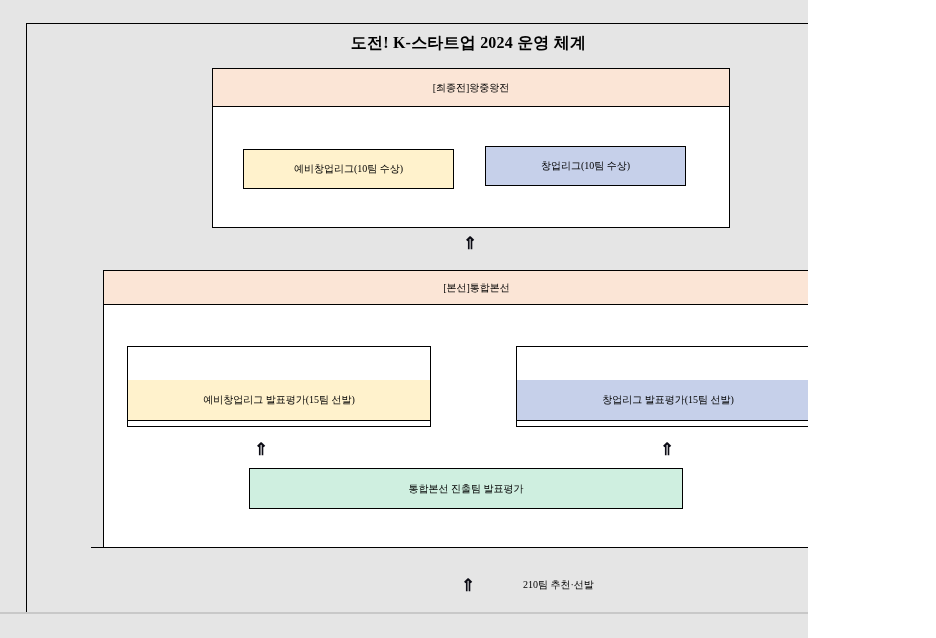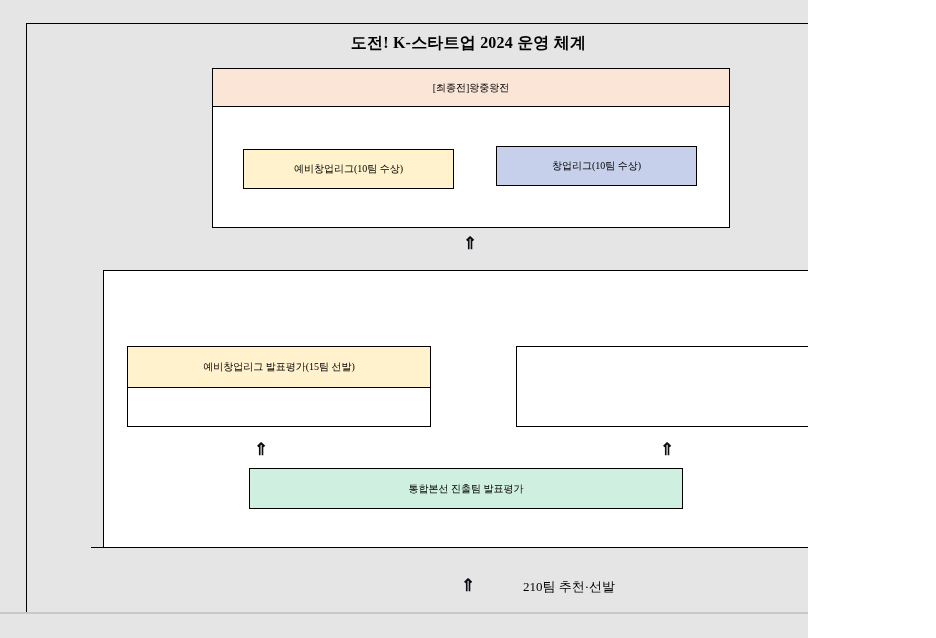--- a/index.html
+++ b/index.html
@@ -63,21 +63,21 @@
     border-bottom: 1.5px solid #000;
   }
   .final-pre-league {
     position: absolute; left: 30px; top: 60px;
     width: 211px; height: 40px;
     background: #fff2cc;
     border: 1.2px solid #000;
     margin-top: 20px;
   }
   .final-startup-league {
-    position: absolute; left: 283px; top: 77px;
+    position: absolute; left: 272px; top: 77px;
     width: 201px; height: 40px;
     background: #c6d0ea;
     border: 1.2px solid #000;
   }
   
   .up-arrow {
     position: absolute;
     font-size: 17px;
     font-weight: 700;
     line-height: 18px;
@@ -101,20 +101,21 @@
     border: 1.2px solid #000;
     box-sizing: border-box;
     background: #ffffff;
     top: 75px;
   }
   .sub-left  { left: 23px; }
   .sub-right { left: 412px; }
   .sub-header {
     height: 41px;
     border-bottom: 1.2px solid #000;
+    margin-top: 33px;
   }
   .sub-header.yellow { background: #fff2cc; }
   .sub-header.blue   { background: #c6d0ea; }
   .sub-body { height: 38px; background: #ffffff; }
   .networking-box {
     position: absolute;
     left: 145px; top: 197px;
     width: 434px; height: 41px;
     background: #cfefe0;
     border: 1.2px solid #000;
@@ -123,47 +124,49 @@
   
   .bottom-overhang {
     position: absolute;
     left: 91px; top: 546.5px;
     width: 13px; height: 1.5px;
     background: #000;
   }
   .bottom-note {
     position: absolute;
     left: 523px; top: 578px;
-    font-size: 13px;
+    font-size: 10px;
   }
 </style>
 </head>
 <body>
 
 <div class="canvas">
 
   <div class="outer-border"></div>
 
   <div class="diagram-title">도전! K-스타트업 2024 운영 체계</div>
 
   <div class="box final-box">
     <div class="band final-header">[최종전]왕중왕전</div>
     <div class="band final-pre-league">예비창업리그(10팀 수상)</div>
     <div class="band final-startup-league">창업리그(10팀 수상)</div>
   </div>
 
   <div class="up-arrow arrow-mid">⇑</div>
 
   <div class="box main-box">
+    <div class="band main-header">[본선]통합본선</div>
 
     <div class="sub-box sub-left">
       <div class="band sub-header yellow">예비창업리그 발표평가(15팀 선발)</div>
     </div>
 
     <div class="sub-box sub-right">
+      <div class="band sub-header blue">창업리그 발표평가(15팀 선발)</div>
     </div>
 
     <div class="band networking-box">통합본선 진출팀 발표평가</div>
   </div>
 
   <div class="up-arrow arrow-left">⇑</div>
   <div class="up-arrow arrow-right">⇑</div>
 
   <div class="bottom-overhang"></div>
 

